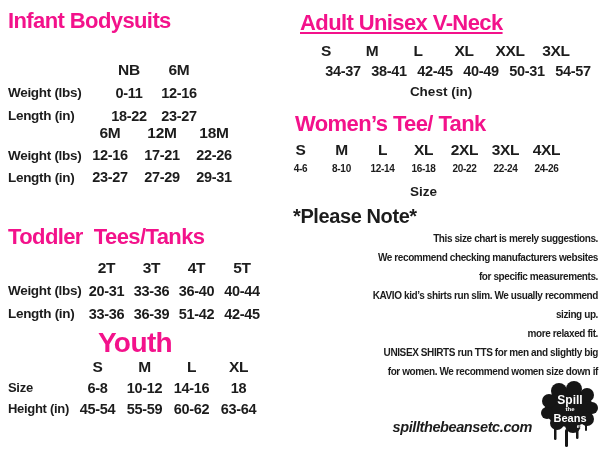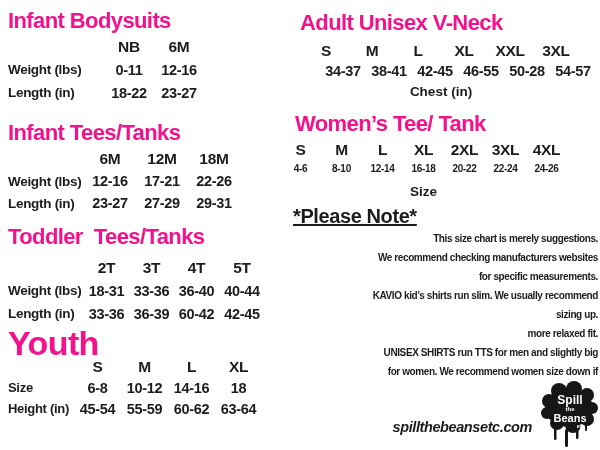--- a/index.html
+++ b/index.html
@@ -15,59 +15,59 @@
   }
   .abs { position: absolute; }
   .title {
     color: #f3128b;
     font-weight: bold;
     letter-spacing: -0.6px;
     white-space: pre;
     line-height: 26px;
     font-size: 22px;
   }
-  .t-youth { font-size: 34px; line-height: 30px; }
+  .t-youth { font-size: 28px; line-height: 30px; text-align: center; }
 
   
   .tbl { }
   .trow { display: grid; align-items: center; }
   .cell { text-align: center; font-size: 14.5px; letter-spacing: -0.3px; white-space: nowrap; }
   .thead .cell { font-size: 15.5px; }
   .lbl { text-align: left; font-size: 13.5px; }
 
   #sec-bodysuits { left: 8px; top: 8px; }
-  #sec-bodysuits .tbl { margin-top: 1px; }
+  #sec-bodysuits .tbl { margin-top: 24px; }
   #sec-bodysuits .trow { grid-template-columns: 97px 48px 52px; height: 23px; }
 
   #sec-tees { left: 8px; top: 120px; }
   #sec-tees .tbl { margin-top: 2px; }
   #sec-tees .trow { grid-template-columns: 76px 52px 52px 52px; height: 22px; }
 
   #sec-toddler { left: 8px; top: 224px; }
   #sec-toddler .tbl { margin-top: 6px; }
   #sec-toddler .trow { grid-template-columns: 76px 45px 45px 45px 46px; height: 23px; }
 
   #sec-youth { left: 8px; top: 328px; }
   #sec-youth .tbl { margin-top: -2px; }
   #sec-youth .trow { grid-template-columns: 66px 47px 47px 47px 47px; height: 21px; }
   #sec-youth .lbl { font-size: 13px; }
 
   
-  #adult-title { left: 300px; top: 10px; }
+  #adult-title { left: 300px; top: 10px; text-decoration: underline; }
   #adult-sizes { left: 303px; top: 42px; display: grid; grid-template-columns: repeat(6, 46px); }
   #adult-vals  { left: 303px; top: 63px; display: grid; grid-template-columns: repeat(6, 46px); margin-left: 17px; }
   #adult-caption { left: 303px; top: 84px; width: 276px; text-align: center; font-size: 13.5px; }
 
   #women-title { left: 295px; top: 111px; }
   #women-sizes { left: 280px; top: 141px; display: grid; grid-template-columns: repeat(7, 41px); }
   #women-vals  { left: 280px; top: 163px; display: grid; grid-template-columns: repeat(7, 41px); }
   #women-vals .cell { font-size: 10px; }
   #women-caption { left: 280px; top: 184px; width: 287px; text-align: center; font-size: 13.5px; }
 
-  #note-title { left: 293px; top: 204px; font-size: 20px; line-height: 24px; letter-spacing: -0.4px; text-decoration: underline; }
+  #note-title { left: 293px; top: 204px; font-size: 20px; line-height: 24px; letter-spacing: -0.4px; }
   #note-lines { left: 296px; top: 229px; width: 302px; }
   .note-line {
     font-size: 10px;
     line-height: 19px;
     letter-spacing: -0.4px;
     white-space: nowrap;
     font-weight: normal;
     text-align: right;
   }
   .note-line b { font-weight: bold; padding-left: 36px; }
@@ -96,21 +96,20 @@
     </div>
     <div class="trow">
       <div class="cell lbl">Length (in)</div>
       <div class="cell">18-22</div>
       <div class="cell">23-27</div>
     </div>
   </div>
 </div>
 
 <div class="abs" id="sec-tees">
-  <div class="title">Infant Tees/Tanks</div>
   <div class="tbl">
     <div class="trow thead">
       <div class="cell lbl"></div>
       <div class="cell">6M</div>
       <div class="cell">12M</div>
       <div class="cell">18M</div>
     </div>
     <div class="trow">
       <div class="cell lbl">Weight (lbs)</div>
       <div class="cell">12-16</div>
@@ -131,30 +130,30 @@
   <div class="tbl">
     <div class="trow thead">
       <div class="cell lbl"></div>
       <div class="cell">2T</div>
       <div class="cell">3T</div>
       <div class="cell">4T</div>
       <div class="cell">5T</div>
     </div>
     <div class="trow">
       <div class="cell lbl">Weight (lbs)</div>
-      <div class="cell">18-31</div>
+      <div class="cell">20-31</div>
       <div class="cell">33-36</div>
       <div class="cell">36-40</div>
       <div class="cell">40-44</div>
     </div>
     <div class="trow">
       <div class="cell lbl">Length (in)</div>
       <div class="cell">33-36</div>
       <div class="cell">36-39</div>
-      <div class="cell">60-42</div>
+      <div class="cell">51-42</div>
       <div class="cell">42-45</div>
     </div>
   </div>
 </div>
 
 <div class="abs" id="sec-youth">
   <div class="title t-youth">Youth</div>
   <div class="tbl">
     <div class="trow thead">
       <div class="cell lbl"></div>
@@ -186,22 +185,22 @@
   <div class="cell" style="font-size:15.5px">M</div>
   <div class="cell" style="font-size:15.5px">L</div>
   <div class="cell" style="font-size:15.5px">XL</div>
   <div class="cell" style="font-size:15.5px">XXL</div>
   <div class="cell" style="font-size:15.5px">3XL</div>
 </div>
 <div class="abs" id="adult-vals">
   <div class="cell">34-37</div>
   <div class="cell">38-41</div>
   <div class="cell">42-45</div>
-  <div class="cell">46-55</div>
-  <div class="cell">50-28</div>
+  <div class="cell">40-49</div>
+  <div class="cell">50-31</div>
   <div class="cell">54-57</div>
 </div>
 <div class="abs" id="adult-caption">Chest (in)</div>
 
 <div class="abs title" id="women-title">Women’s Tee/ Tank</div>
 <div class="abs" id="women-sizes">
   <div class="cell" style="font-size:15.5px">S</div>
   <div class="cell" style="font-size:15.5px">M</div>
   <div class="cell" style="font-size:15.5px">L</div>
   <div class="cell" style="font-size:15.5px">XL</div>

